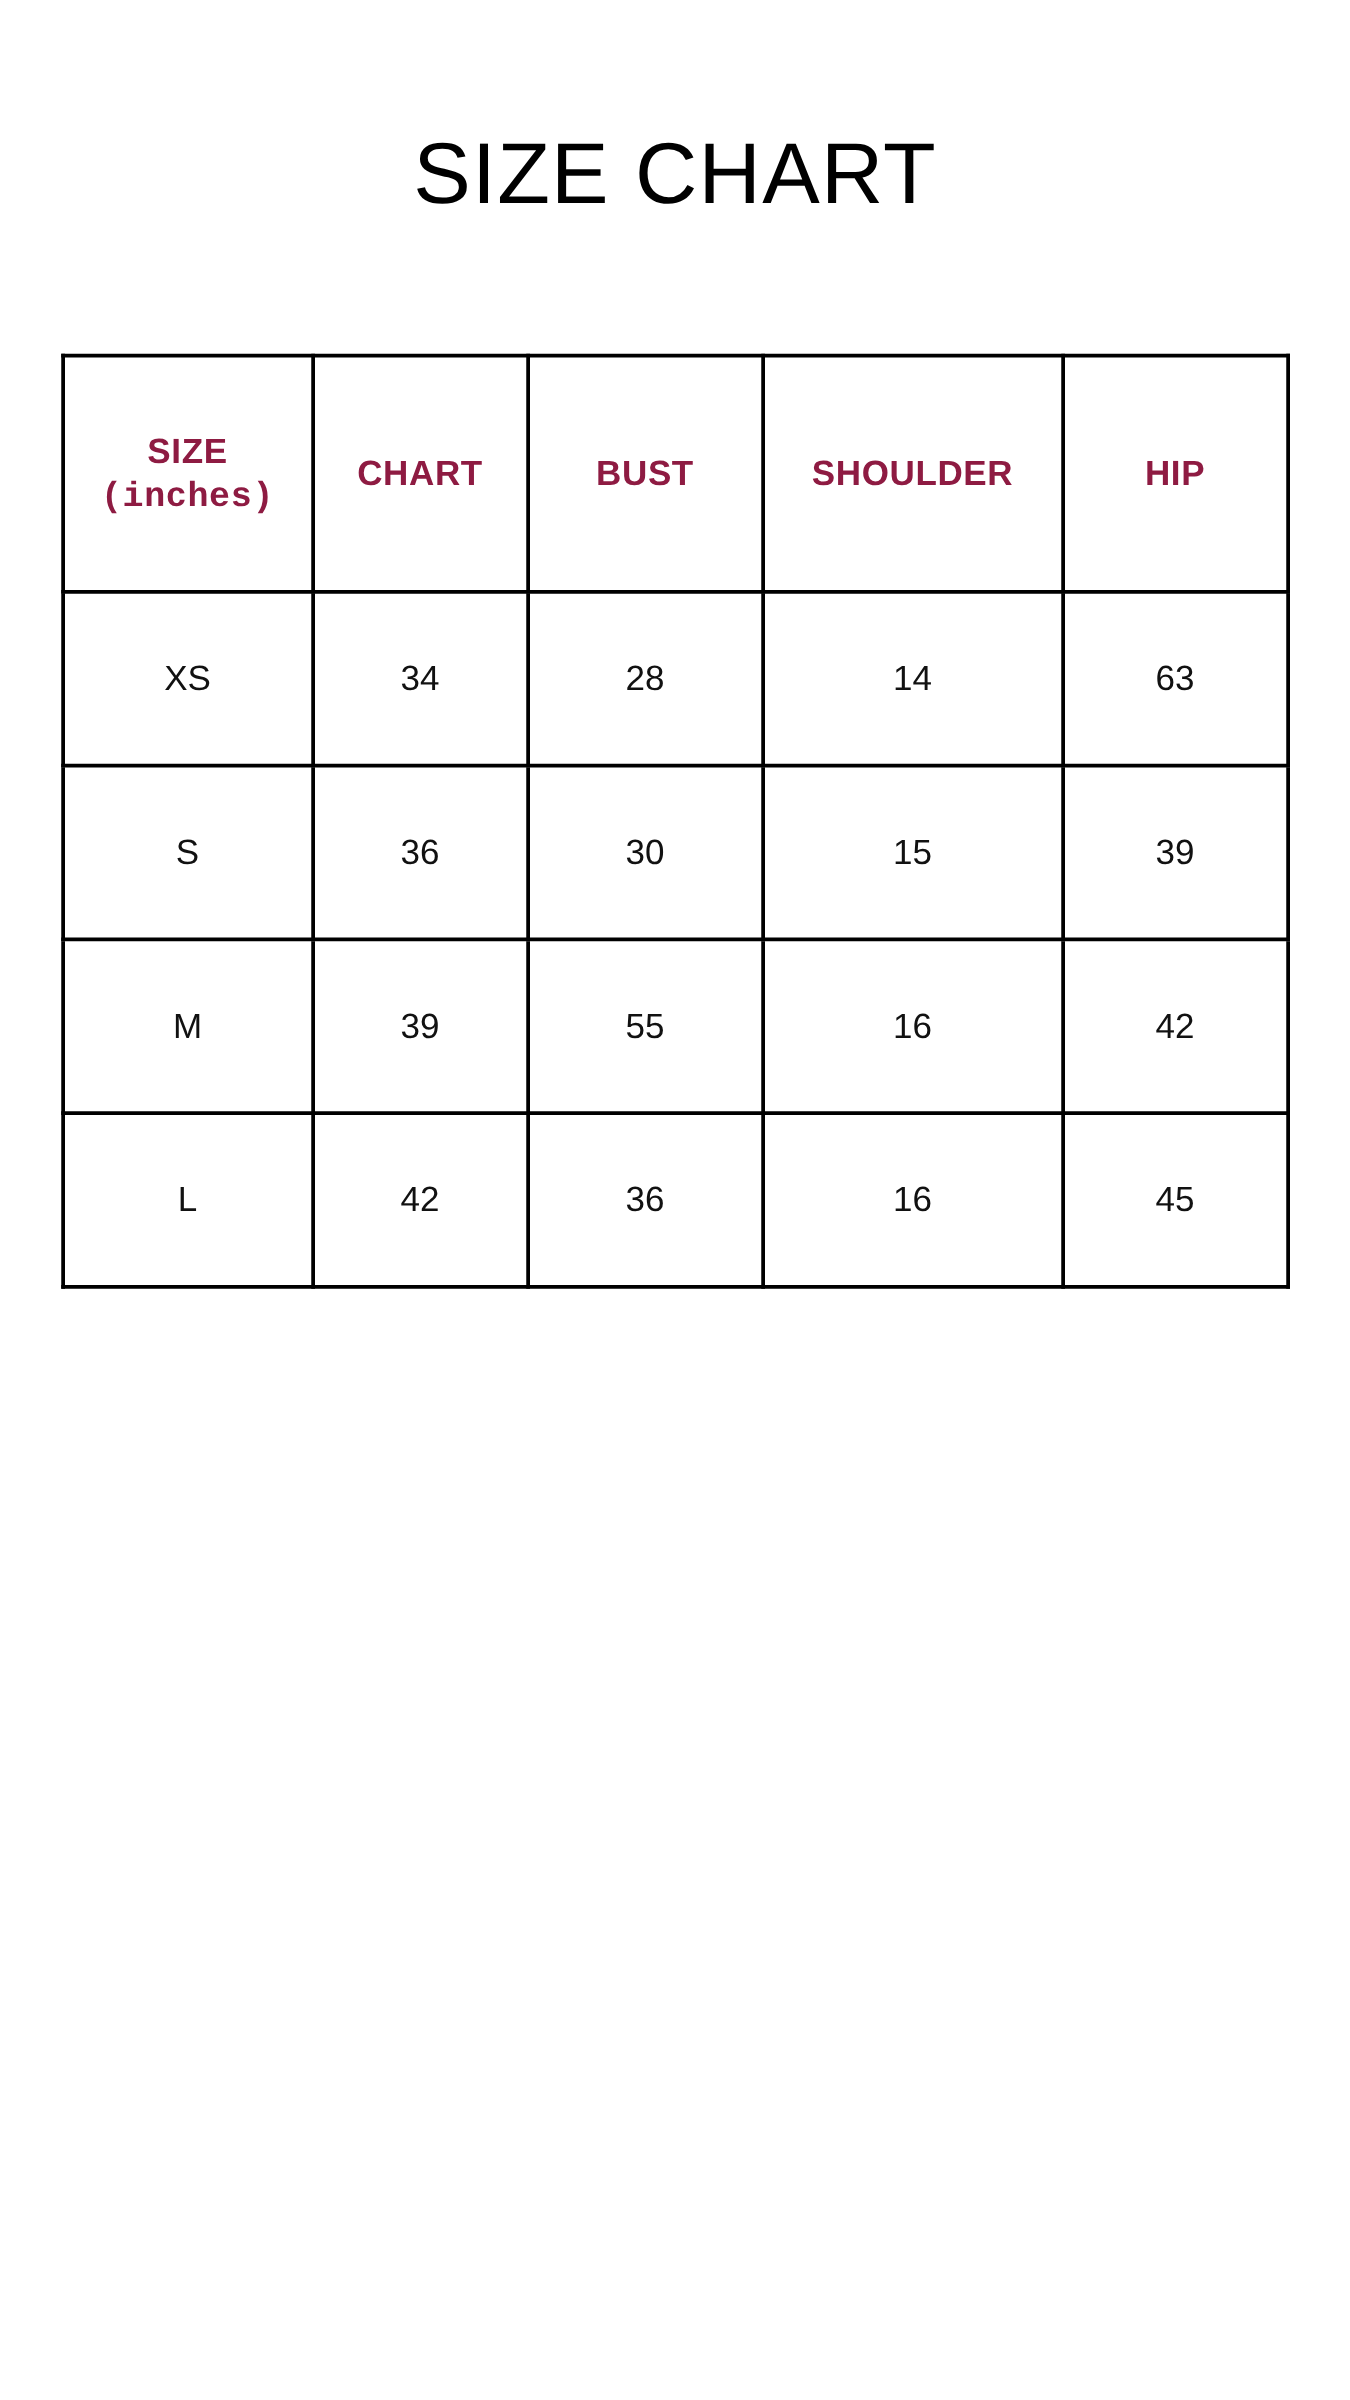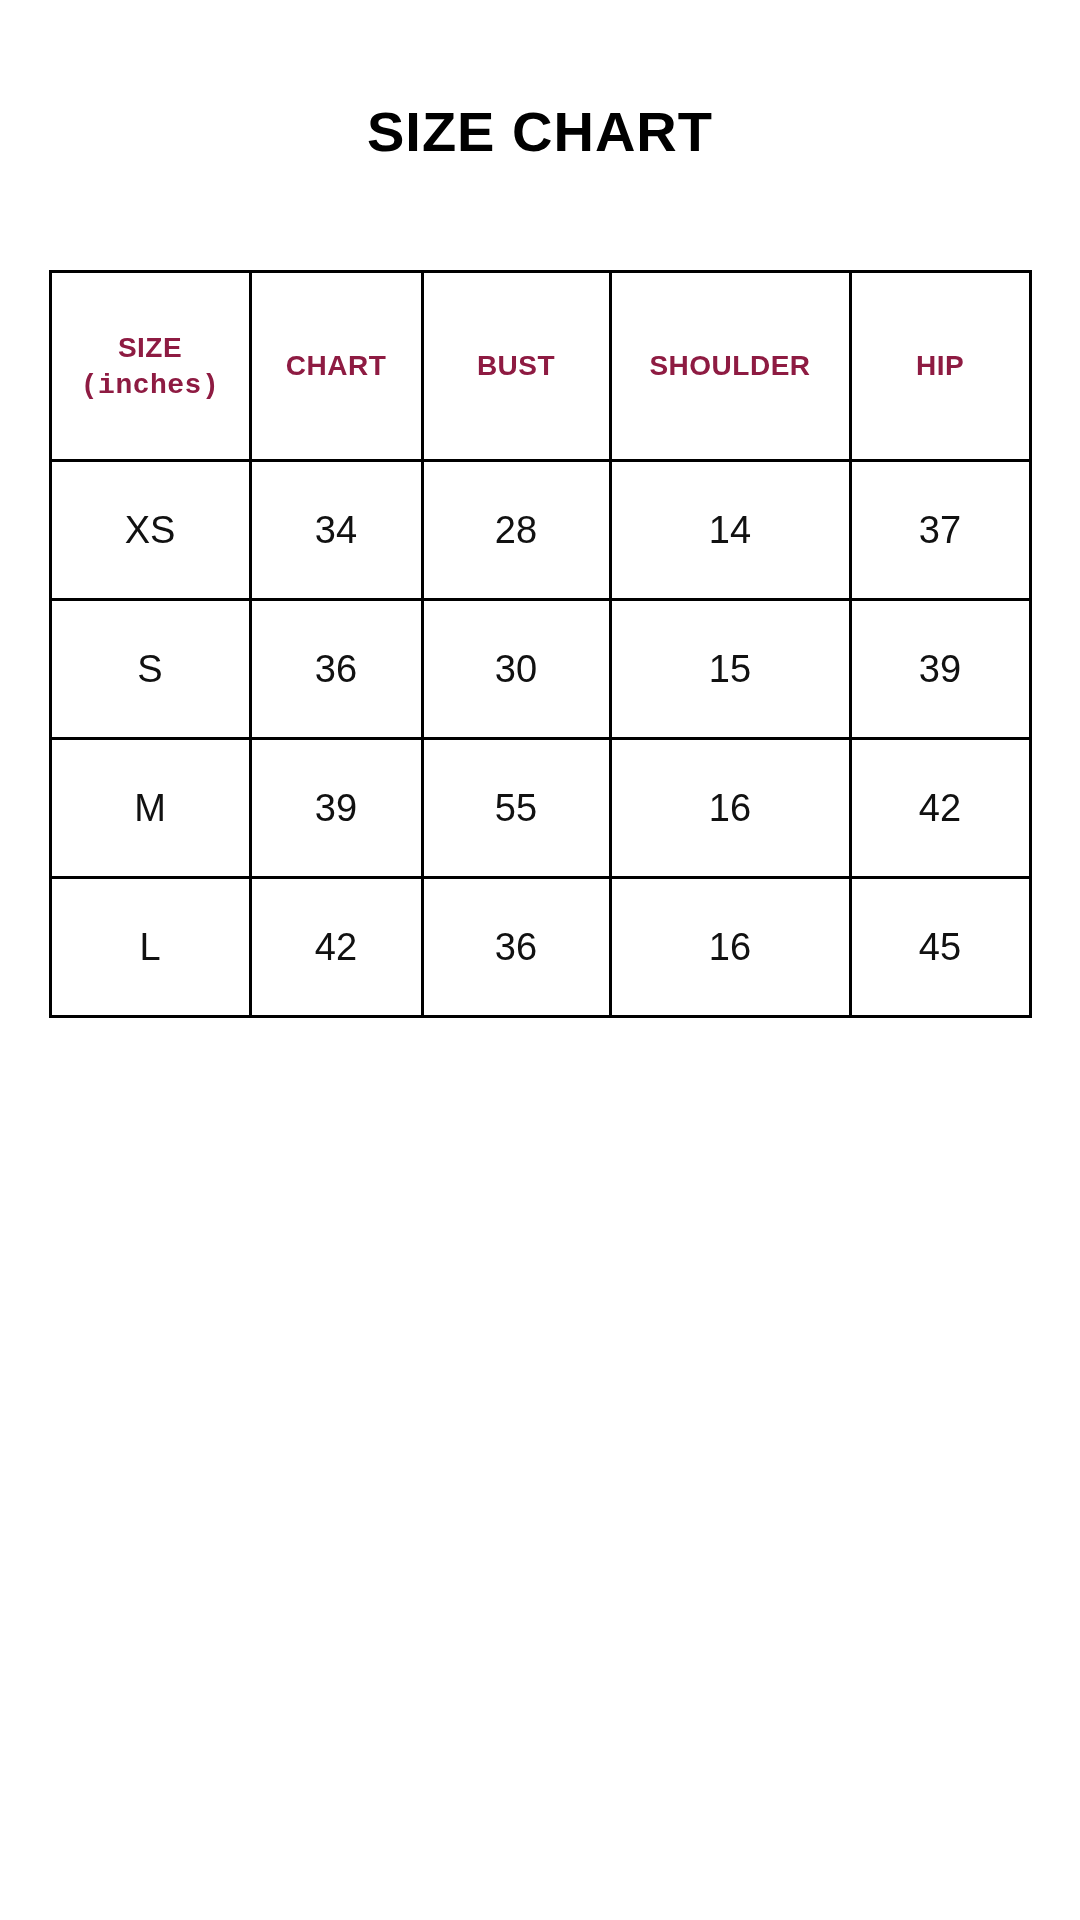--- a/index.html
+++ b/index.html
@@ -18,22 +18,22 @@
   .page {
     width: 1080px;
     height: 1920px;
     box-sizing: border-box;
     display: flex;
     flex-direction: column;
     align-items: center;
   }
   .chart-title {
     margin-top: 104px;
-    font-size: 56px;
-    font-weight: 700;
+    font-size: 69px;
+    font-weight: 400;
     letter-spacing: 1px;
     color: #000000;
     text-align: center;
     line-height: 1;
   }
   .table-wrap {
     margin-top: 110px;
     width: 980px;
     display: flex;
     justify-content: center;
@@ -57,21 +57,21 @@
     color: #8e1b42;
     letter-spacing: 0.5px;
   }
   table.size-table thead th .sub {
     display: block;
     margin-top: 6px;
     font-family: Liberation Mono, monospace;
   }
   table.size-table tbody td {
     height: 136px;
-    font-size: 38px;
+    font-size: 28px;
     font-weight: 400;
     color: #111111;
   }
   col.c-size { width: 200px; }
   col.c-bust { width: 172px; }
   col.c-waist { width: 188px; }
   col.c-shoulder { width: 240px; }
   col.c-hip { width: 180px; }
 </style>
 </head>
@@ -101,21 +101,21 @@
           <th>SHOULDER</th>
           <th>HIP</th>
         </tr>
       </thead>
       <tbody>
         <tr>
           <td>XS</td>
           <td>34</td>
           <td>28</td>
           <td>14</td>
-          <td>37</td>
+          <td>63</td>
         </tr>
         <tr>
           <td>S</td>
           <td>36</td>
           <td>30</td>
           <td>15</td>
           <td>39</td>
         </tr>
         <tr>
           <td>M</td>

